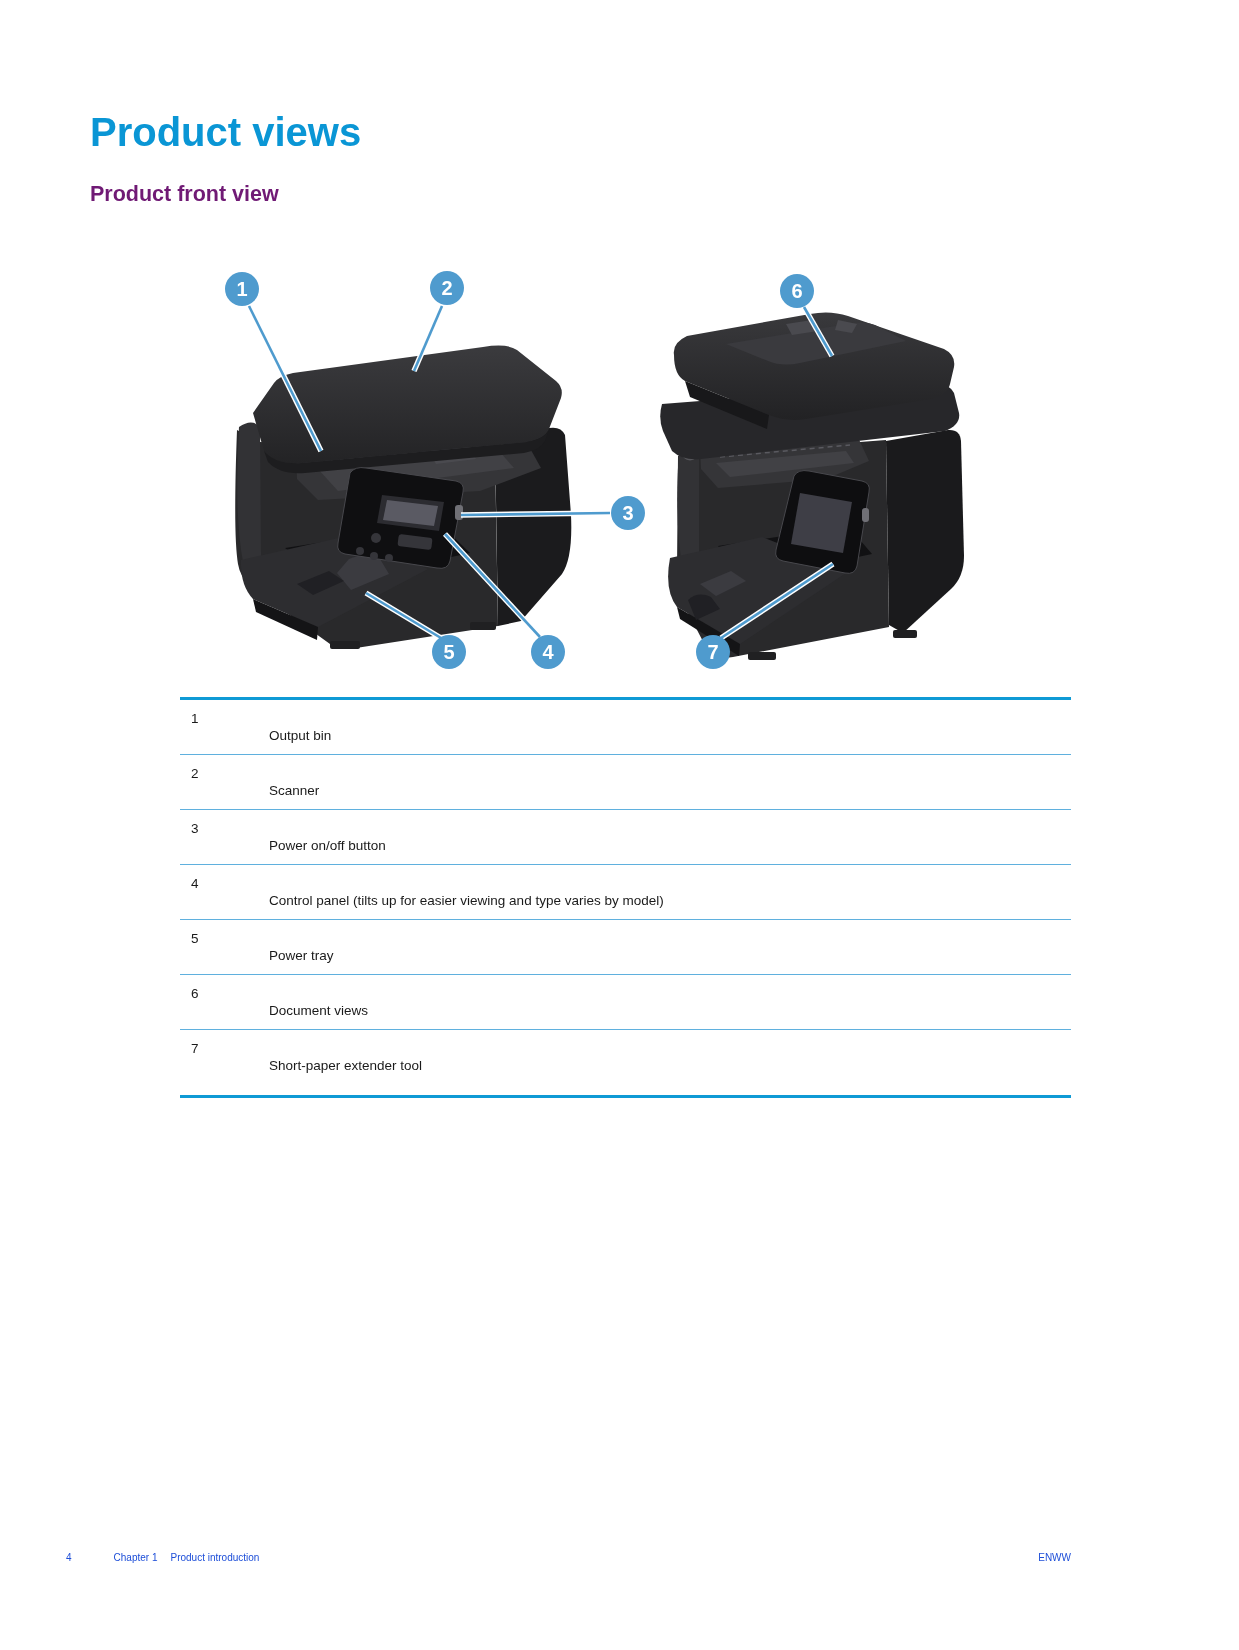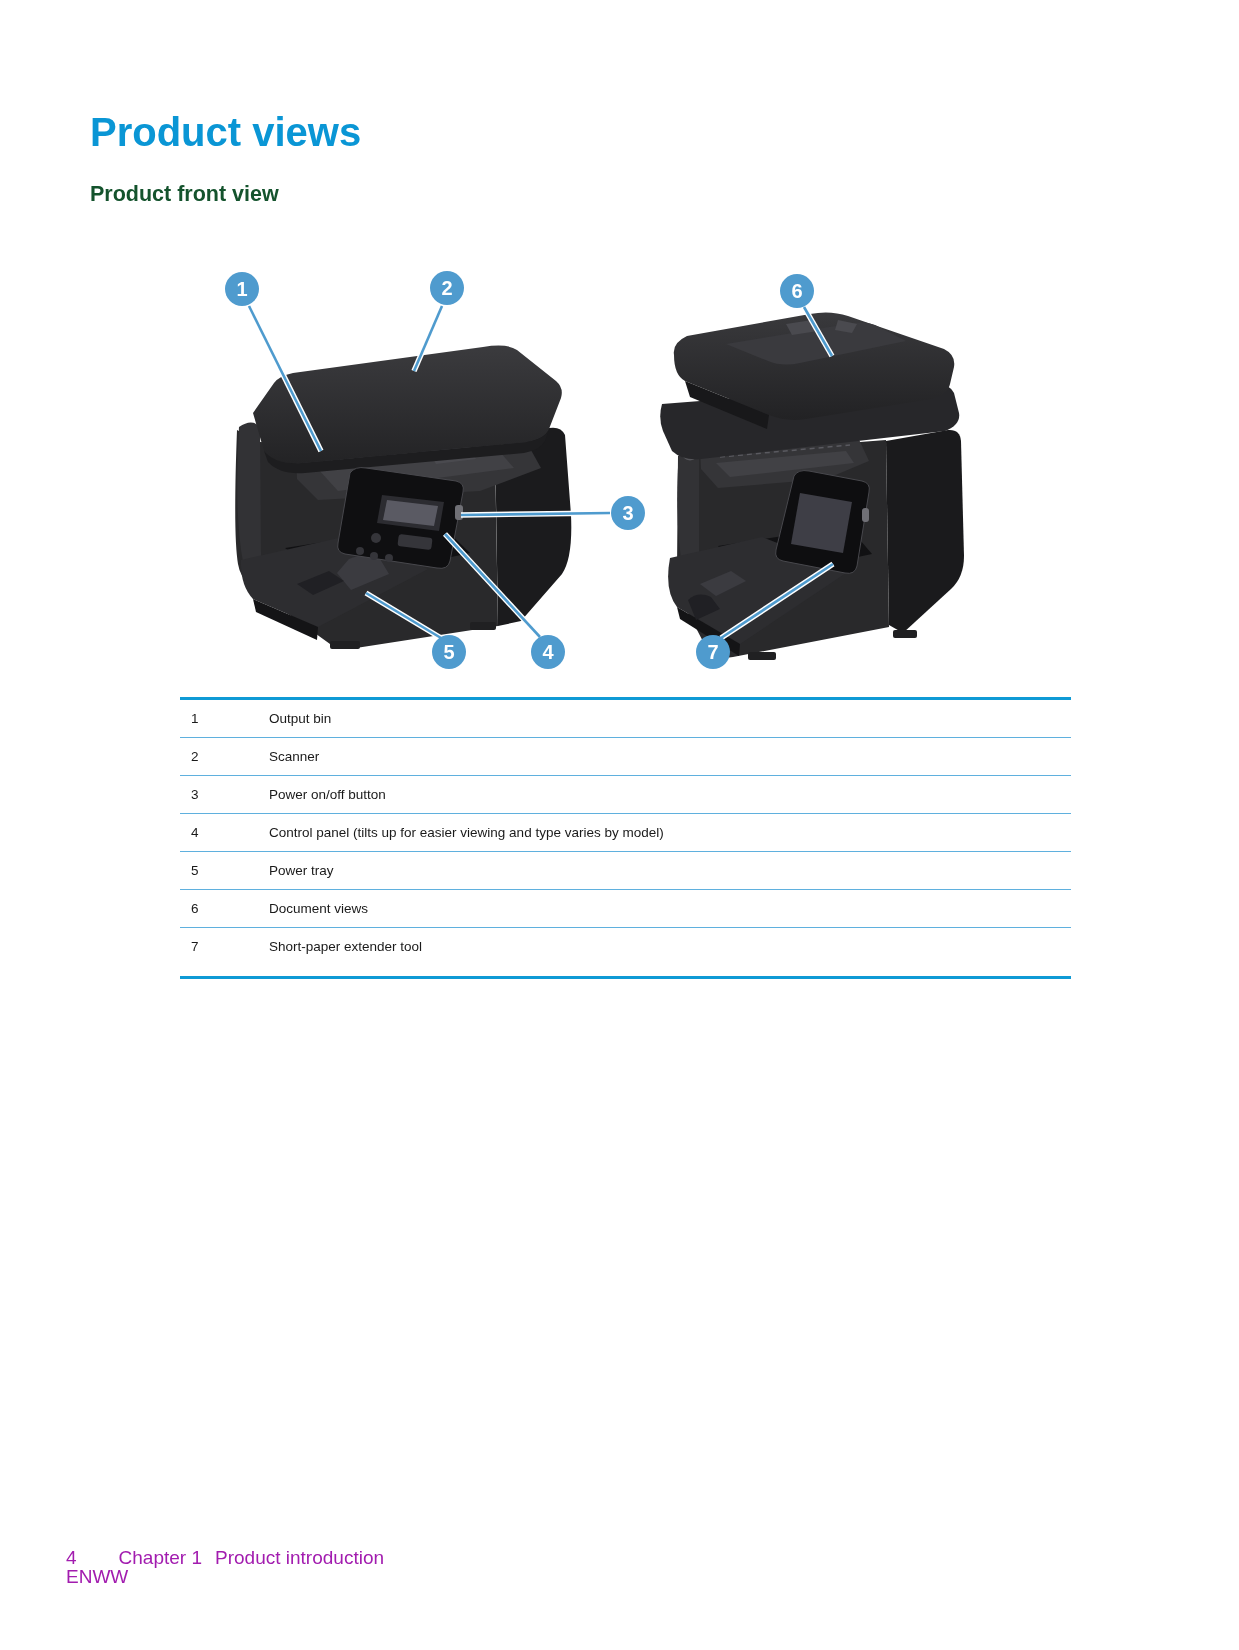--- a/index.html
+++ b/index.html
@@ -6,38 +6,38 @@
   body{
     width:1239px;height:1650px;position:relative;background:#ffffff;
     font-family:"Liberation Sans", sans-serif;color:#1a1a1a;overflow:hidden;
   }
   .h1{
     position:absolute;left:90px;top:113px;
     font-size:40px;font-weight:bold;color:#0a96d5;line-height:38px;letter-spacing:0;
   }
   .h2{
     position:absolute;left:90px;top:181px;
-    font-size:21.5px;font-weight:bold;color:#14532d;line-height:27px;
+    font-size:21.5px;font-weight:bold;color:#701a75;line-height:27px;
   }
   .figure{position:absolute;left:170px;top:240px;width:860px;height:440px;}
   .figure svg{display:block;width:860px;height:440px;}
 
   .parts-table{
     position:absolute;left:180px;top:697px;width:891px;
     border-top:3px solid #0f9ad5;border-bottom:3px solid #0f9ad5;
   }
   .trow{display:flex;border-bottom:1px solid #5fb0de;}
   .trow:last-child{border-bottom:none;padding-bottom:11px;}
   .tnum{width:78px;padding:11px 0 10px 11px;font-size:13.5px;line-height:16px;}
-  .tlabel{flex:1;padding:11px 0 10px 0;font-size:13.5px;line-height:16px;}
+  .tlabel{flex:1;padding:28px 0 10px 0;font-size:13.5px;line-height:16px;}
 
   .footer{
     position:absolute;left:66px;top:1548px;width:1005px;
     display:flex;justify-content:space-between;align-items:baseline;
-    font-size:19px;line-height:19px;color:#a21caf;flex-direction:column;
+    font-size:10px;line-height:19px;color:#1d4ed8;
   }
   .footer .chapter{margin-left:42px;}
   .footer .section{margin-left:13px;}
 </style>
 </head>
 <body>
 
 <div class="h1">Product views</div>
 <div class="h2">Product front view</div>
 

